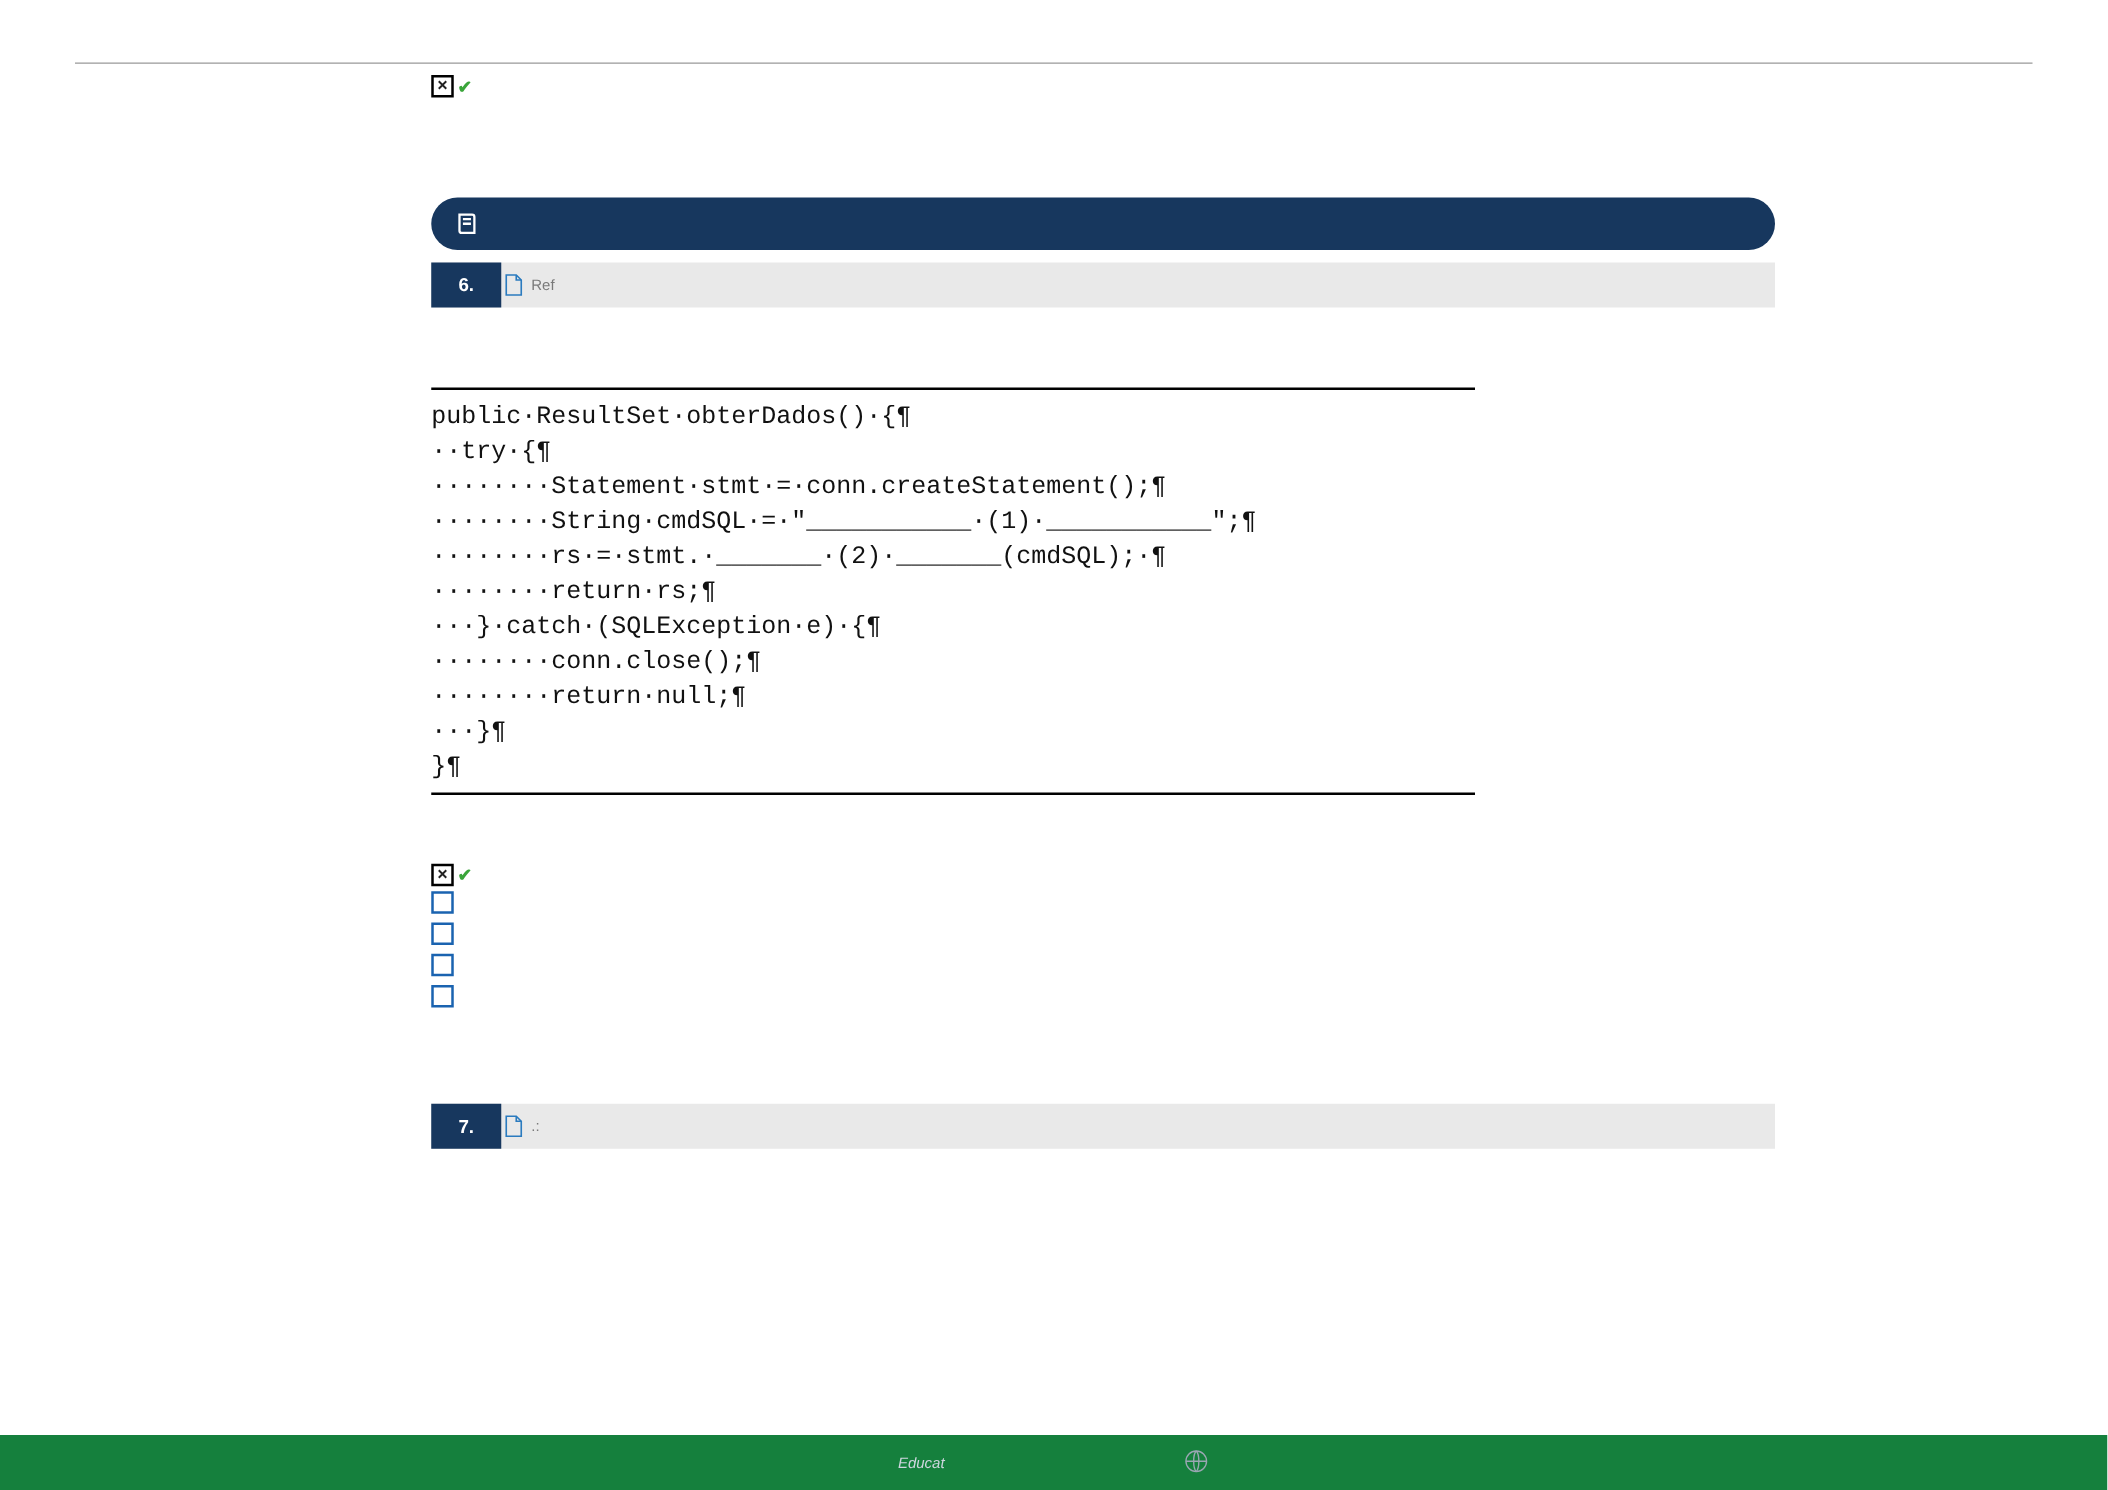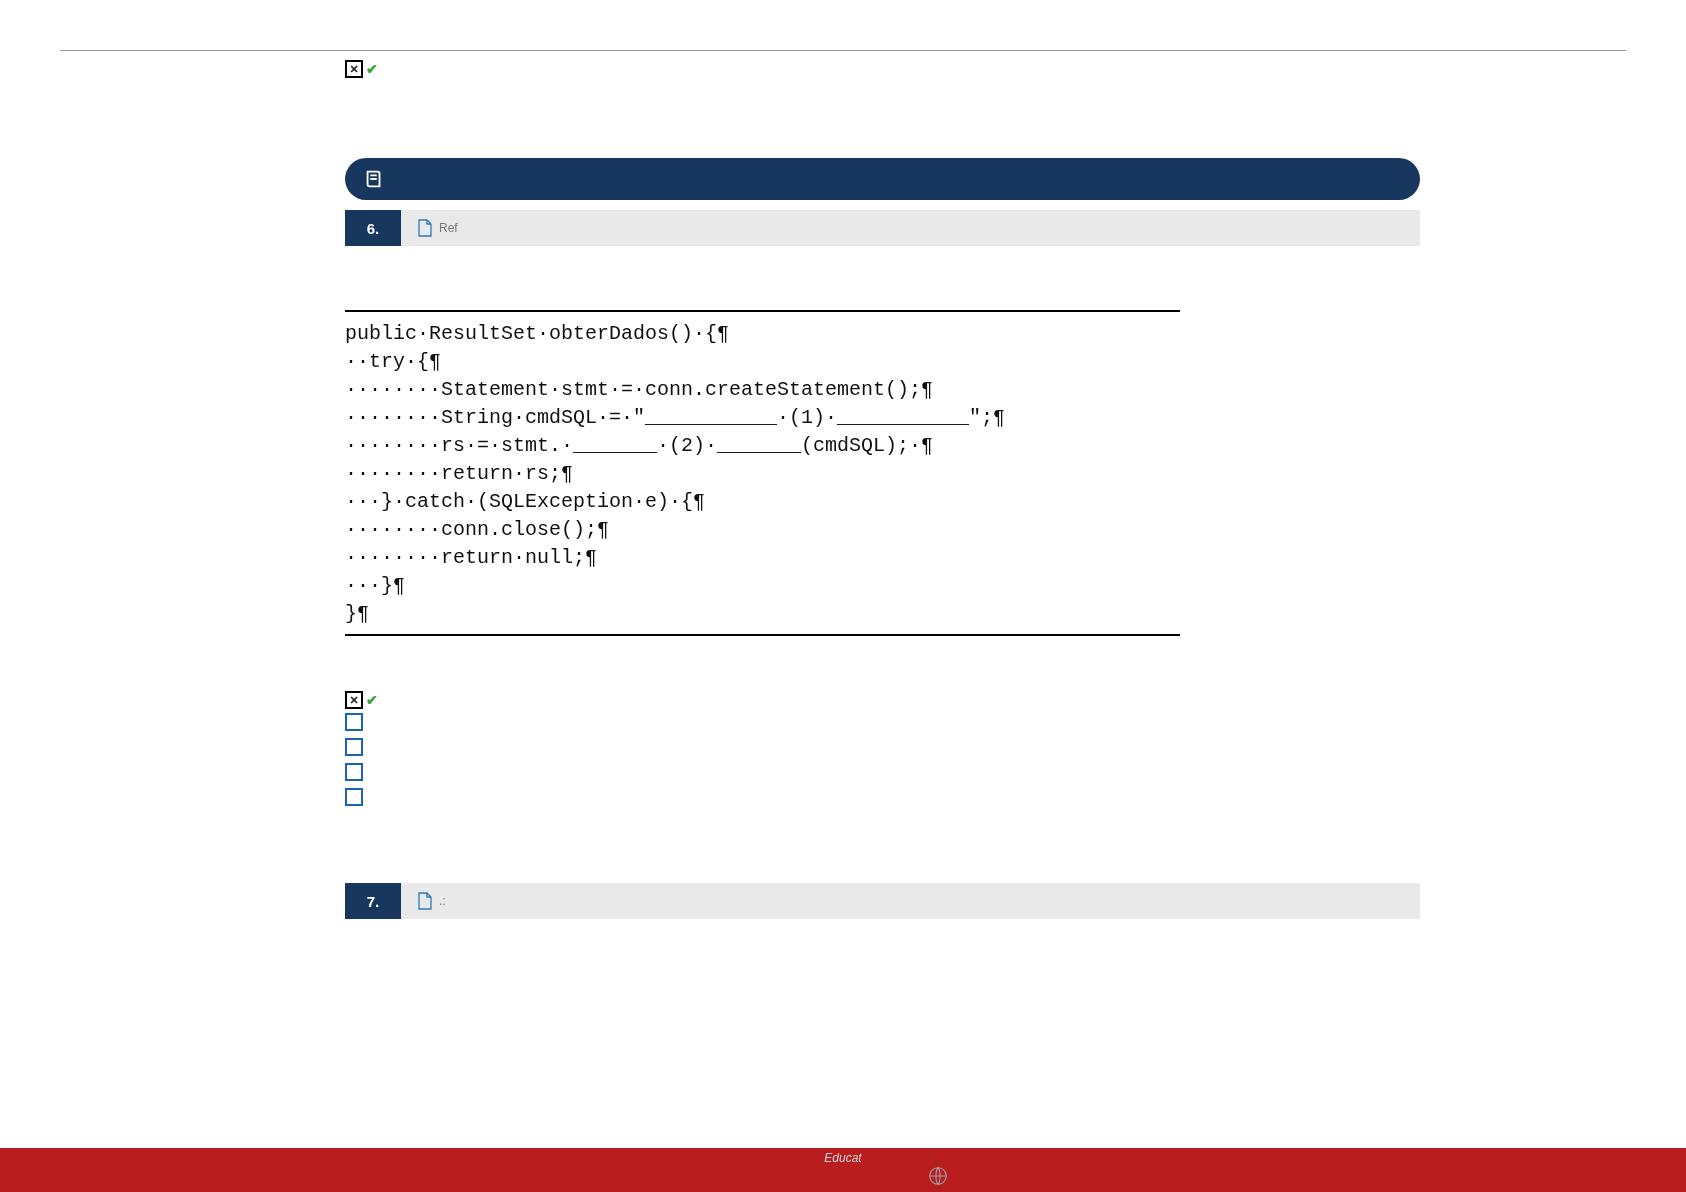--- a/index.html
+++ b/index.html
@@ -7,31 +7,31 @@
   .top-rule{position:absolute;left:60px;right:60px;top:50px;height:1px;background:#999;}
   .content{position:absolute;left:345px;top:60px;width:1075px;}
   .status-line{display:flex;align-items:center;gap:3px;font-size:12px;margin-bottom:80px;}
   .x-box{width:14px;height:14px;border:2px solid #000;display:inline-flex;align-items:center;justify-content:center;font-weight:bold;font-size:11px;line-height:1;}
   .tick{color:#3aa53a;font-size:14px;font-weight:bold;}
   .section-header{background:#17375e;color:#fff;height:42px;border-radius:22px 22px 22px 22px;display:flex;align-items:center;padding-left:18px;margin-bottom:10px;}
   .doc-icon{width:22px;height:22px;display:inline-block;}
   .doc-icon svg{width:22px;height:22px;}
   .q-row{display:flex;background:#e9e9e9;height:36px;align-items:stretch;}
   .q-num{background:#17375e;color:#fff;width:56px;display:flex;align-items:center;justify-content:center;font-weight:bold;font-size:15px;}
-  .q-rest{display:flex;align-items:center;gap:6px;padding-left:16px;color:#7a7a7a;font-size:12px;}
+  .q-rest{display:flex;align-items:center;gap:6px;padding-left:2px;color:#7a7a7a;font-size:12px;}
   .page-icon{width:16px;height:18px;display:inline-block;}
   .page-icon svg{width:16px;height:18px;}
   .code-block{margin-top:64px;width:835px;}
   .code-rule{height:2px;background:#000;margin-bottom:8px;}
   .code-rule-bottom{height:2px;background:#000;margin-top:6px;}
   .code{font-family:"Courier New",Courier,monospace;font-size:20px;line-height:28px;white-space:pre;color:#111;}
   .options-block{margin-top:55px;}
   .opt-box{width:14px;height:14px;border:2px solid #1a63b0;display:inline-block;margin-bottom:4px;}
   .section7{margin-top:70px;}
-  .footer{position:absolute;left:0;bottom:0;width:1686px;height:44px;background:#b91c1c;color:#cfd6df;display:flex;align-items:center;justify-content:center;font-size:12px;font-style:italic;flex-direction:column;}
+  .footer{position:absolute;left:0;bottom:0;width:1686px;height:44px;background:#15803d;color:#cfd6df;display:flex;align-items:center;justify-content:center;font-size:12px;font-style:italic;}
   .footer .globe{margin-left:190px;}
   .footer .globe svg{width:22px;height:22px;}
 </style>
 </head>
 <body>
 
 <div class="page">
   <div class="top-rule"></div>
 
   <div class="content">

